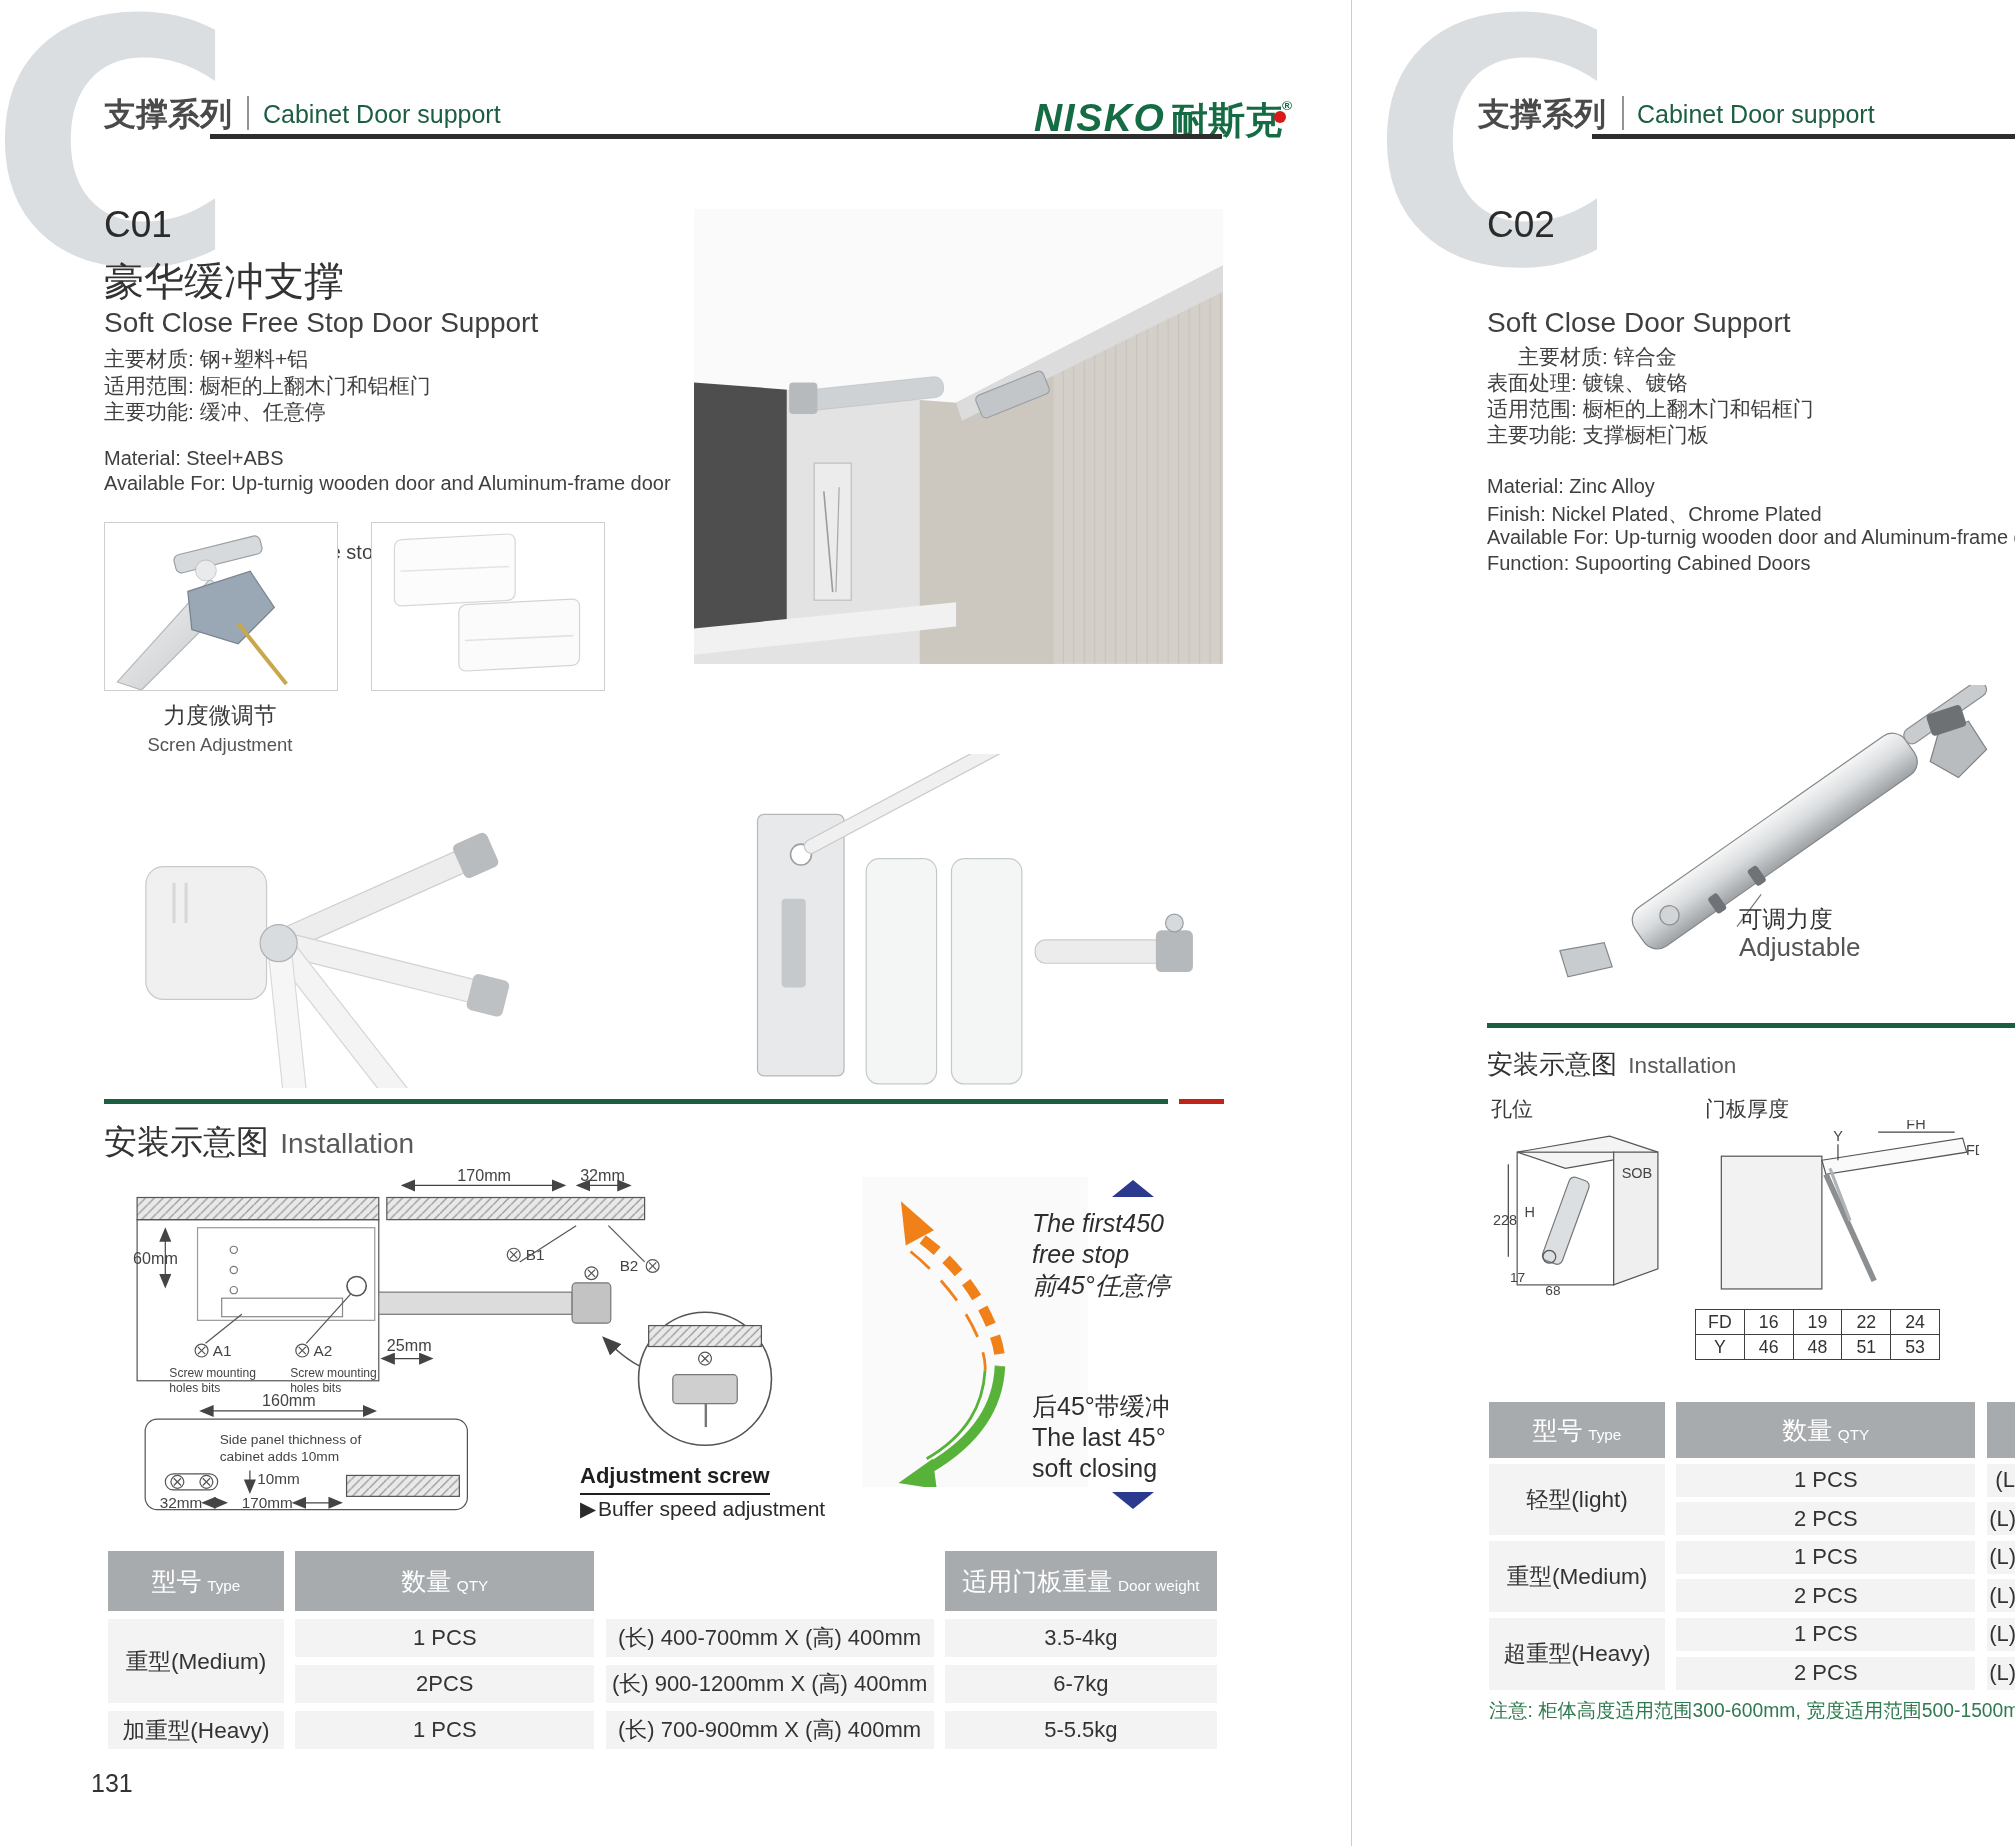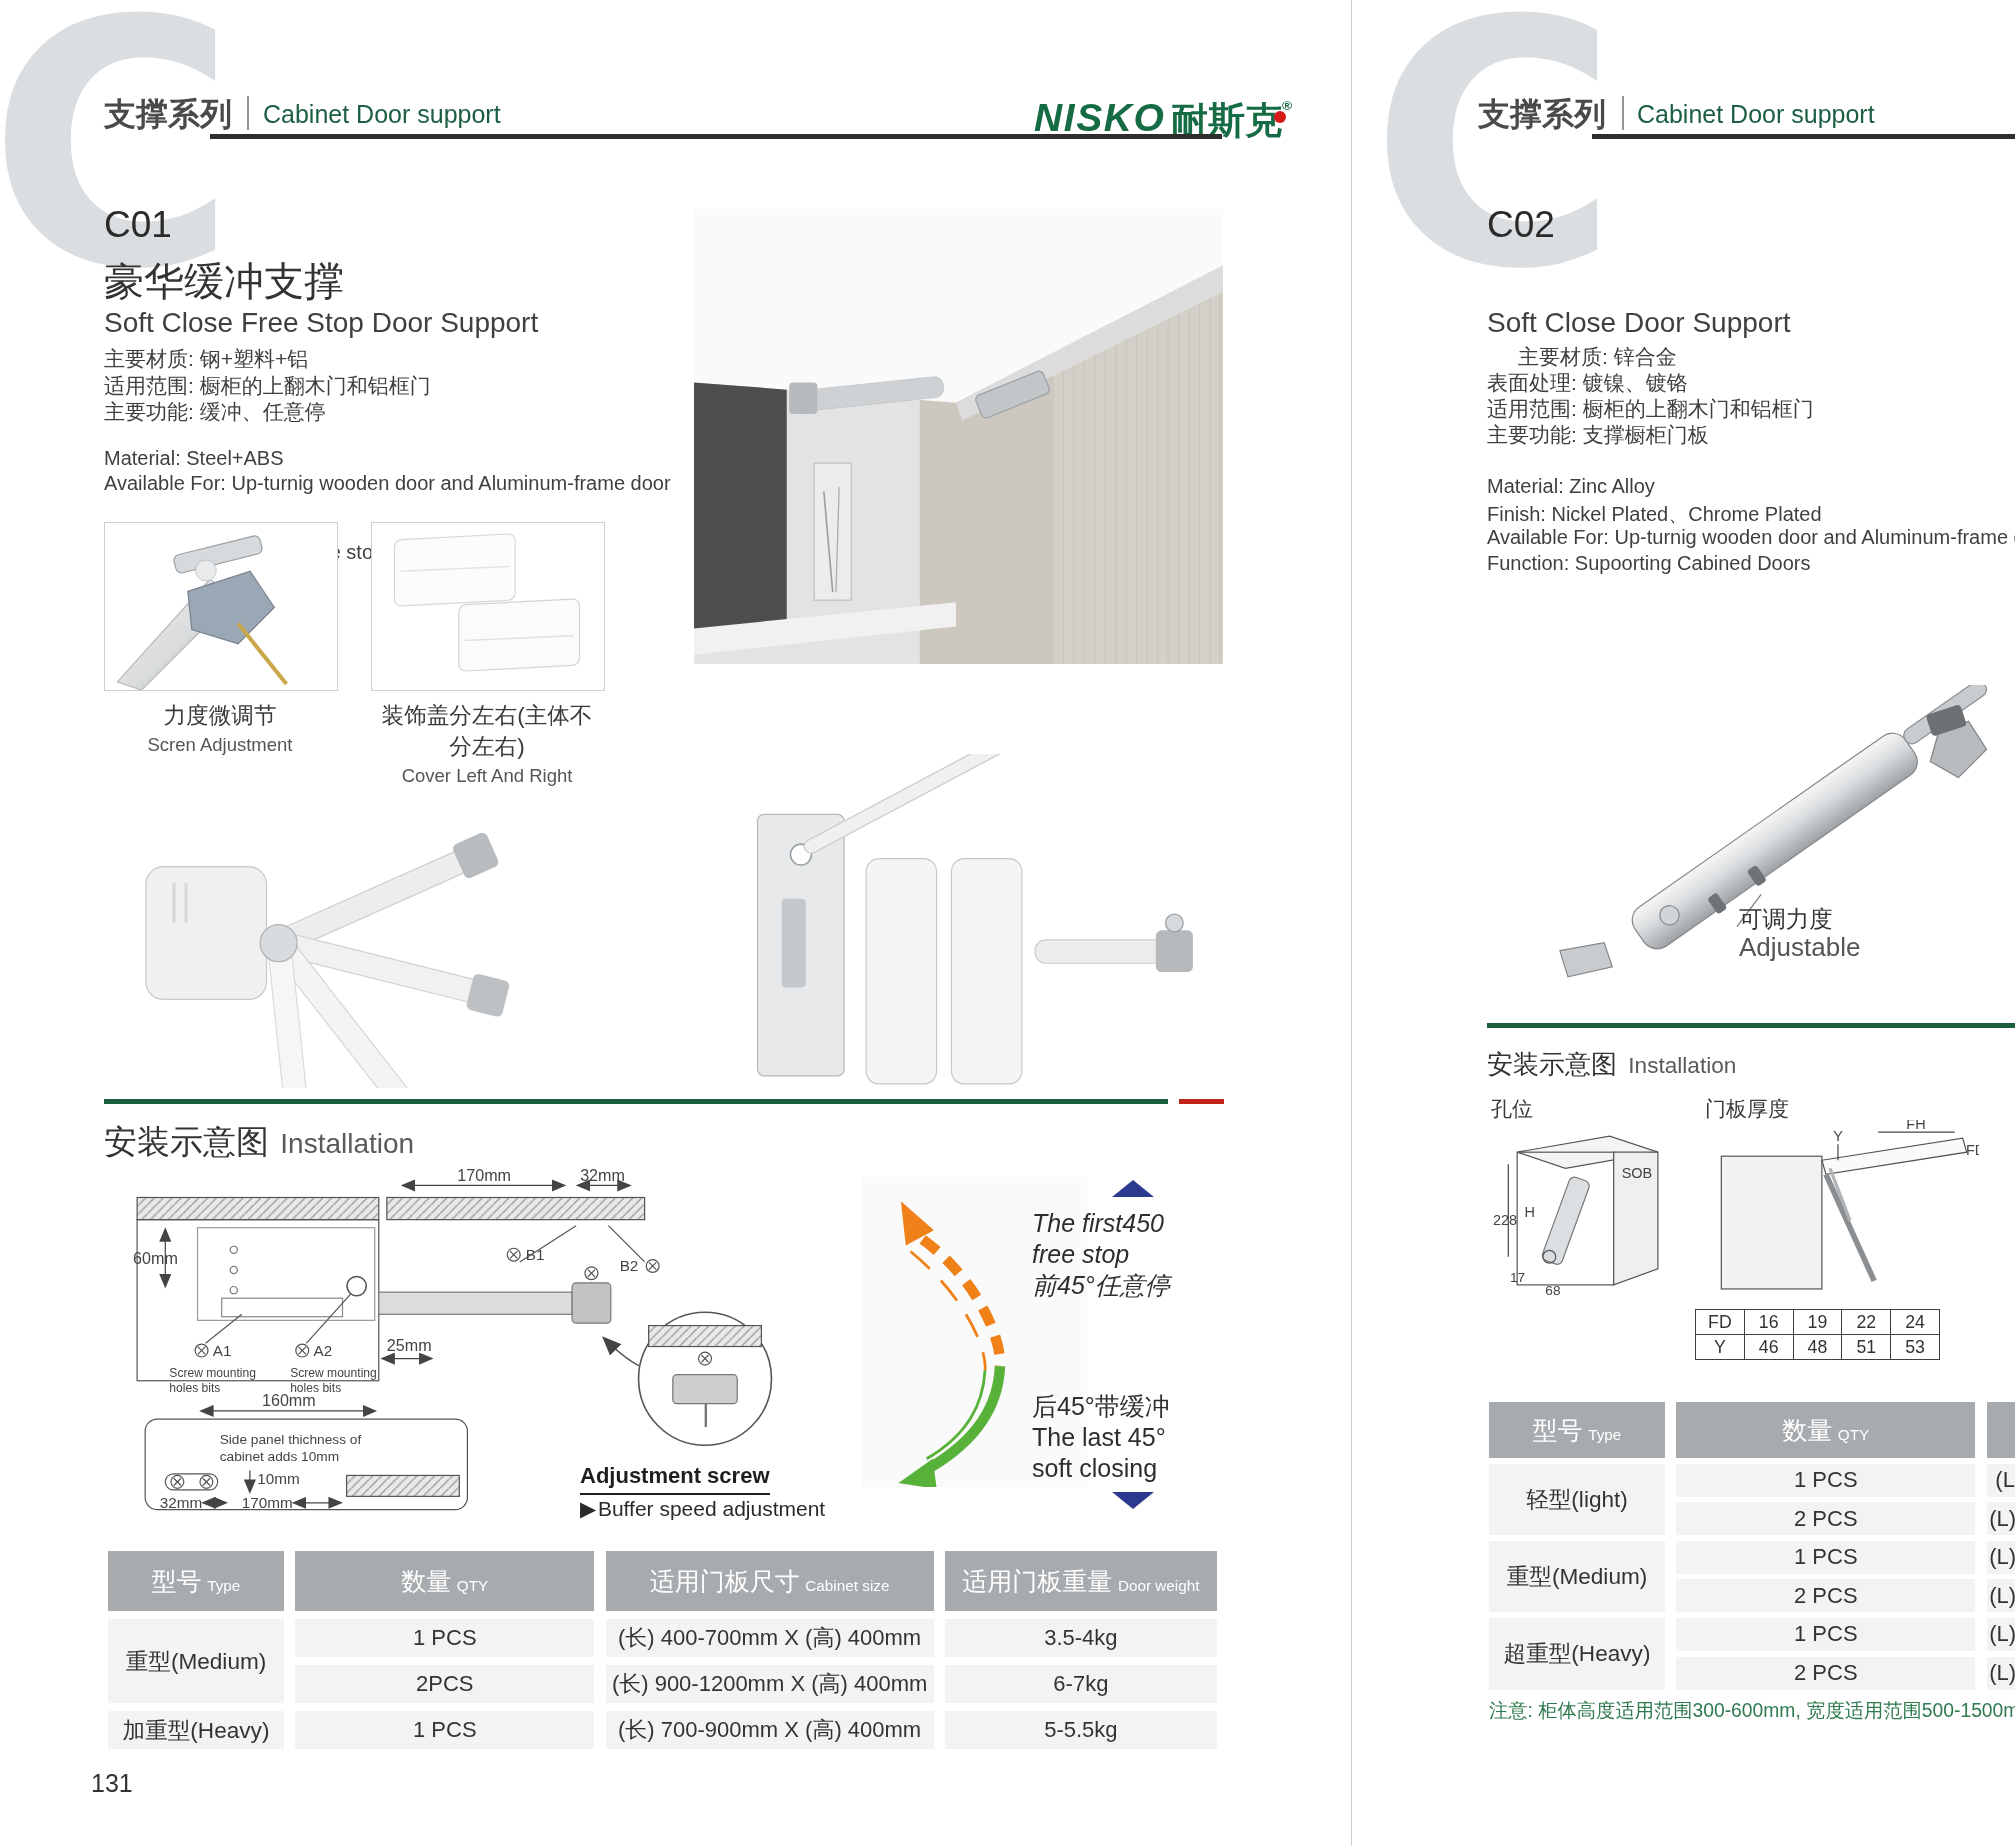--- a/index.html
+++ b/index.html
@@ -99,24 +99,20 @@
     <svg width="232" height="167" viewBox="0 0 575 415">
       <rect x="55" y="45" width="300" height="165" rx="18" transform="skewY(-3)" fill="#fcfcfc" stroke="#d7d7d7" stroke-width="3"></rect>
       <rect x="215" y="215" width="300" height="165" rx="18" transform="skewY(-3)" fill="#fbfbfb" stroke="#d4d4d4" stroke-width="3"></rect>
       <line x1="70" y1="120" x2="340" y2="108" stroke="#e4e4e4" stroke-width="4"></line>
       <line x1="230" y1="292" x2="500" y2="280" stroke="#e2e2e2" stroke-width="4"></line>
     </svg>
   </div>
   <div class="cap" style="left:104px;top:700px;width:232px;">
     <span class="zh">力度微调节</span>
     <span class="en">Scren Adjustment</span>
-  </div>
-  <div class="cap" style="left:371px;top:700px;width:232px;">
-    <span class="zh">装饰盖分左右(主体不分左右)</span>
-    <span class="en">Cover Left And Right</span>
   </div>
 
   <svg style="left:694px;top:209px;" width="529" height="455" viewBox="0 0 1312 1128">
     <defs>
       <pattern id="wood1" width="26" height="40" patternUnits="userSpaceOnUse">
         <rect width="26" height="40" fill="#d4d0c9"></rect>
           <line x1="6" y1="0" x2="6" y2="40" stroke="#c8c4bc" stroke-width="3"></line>
       </pattern>
     </defs>
     <rect width="1312" height="1128" fill="#e3e3e3"></rect>
@@ -290,24 +286,20 @@
 
   <div class="tbl" style="left:108px;top:1551px;grid-template-columns:176px 299px 328px 272px;grid-template-rows:60px 38px 38px 38px;row-gap:8px;">
     <div class="th" style="grid-area:1/1;">
         <span class="thzh">型号</span>
         <span class="then">Type</span>
       </div>
     <div class="th" style="grid-area:1/2;">
         <span class="thzh">数量</span>
         <span class="then">QTY</span>
       </div>
-    <div class="th" style="grid-area:1/3;">
-        <span class="thzh">适用门板尺寸</span>
-        <span class="then">Cabinet size</span>
-      </div>
     <div class="th" style="grid-area:1/4;">
         <span class="thzh">适用门板重量</span>
         <span class="then">Door weight</span>
       </div>
     <div class="td type" style="grid-area:2/1/4/2;">重型(Medium)</div>
     <div class="td" style="grid-area:2/2;">1 PCS</div>
     <div class="td" style="grid-area:2/3;">(长) 400-700mm X (高) 400mm</div>
     <div class="td" style="grid-area:2/4;">3.5-4kg</div>
     <div class="td" style="grid-area:3/2;">2PCS</div>
     <div class="td" style="grid-area:3/3;">(长) 900-1200mm X (高) 400mm</div>

